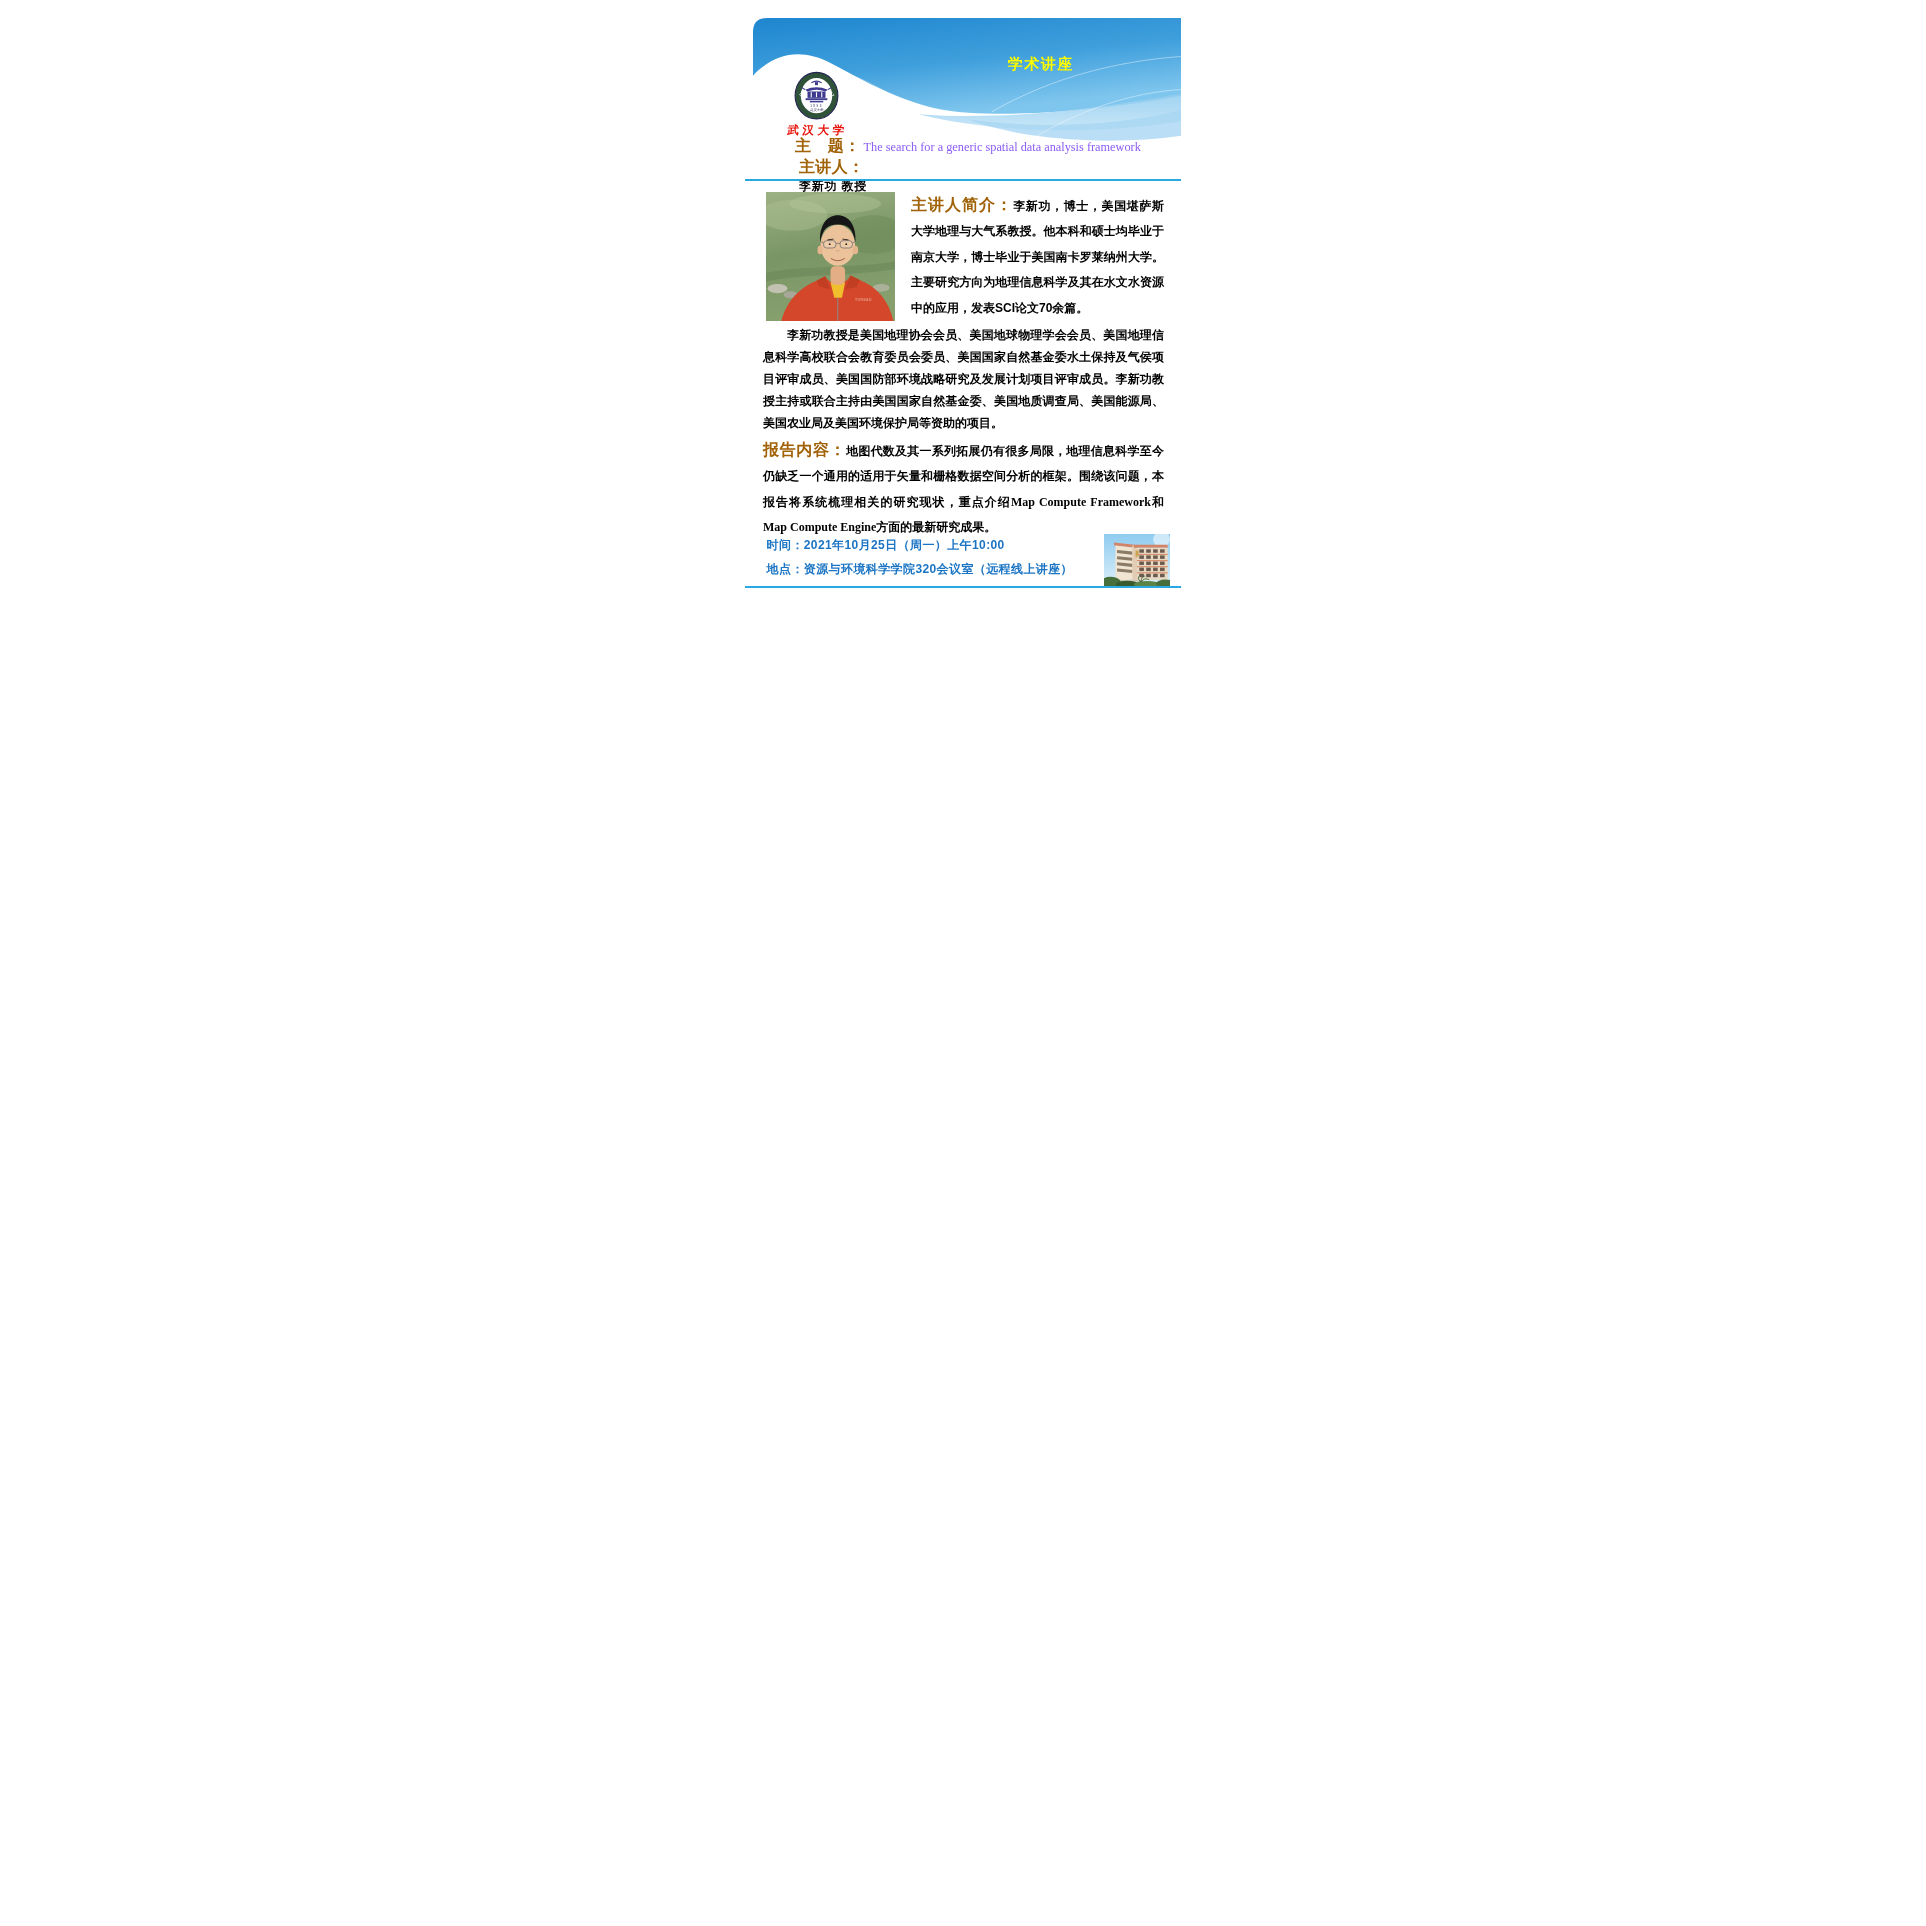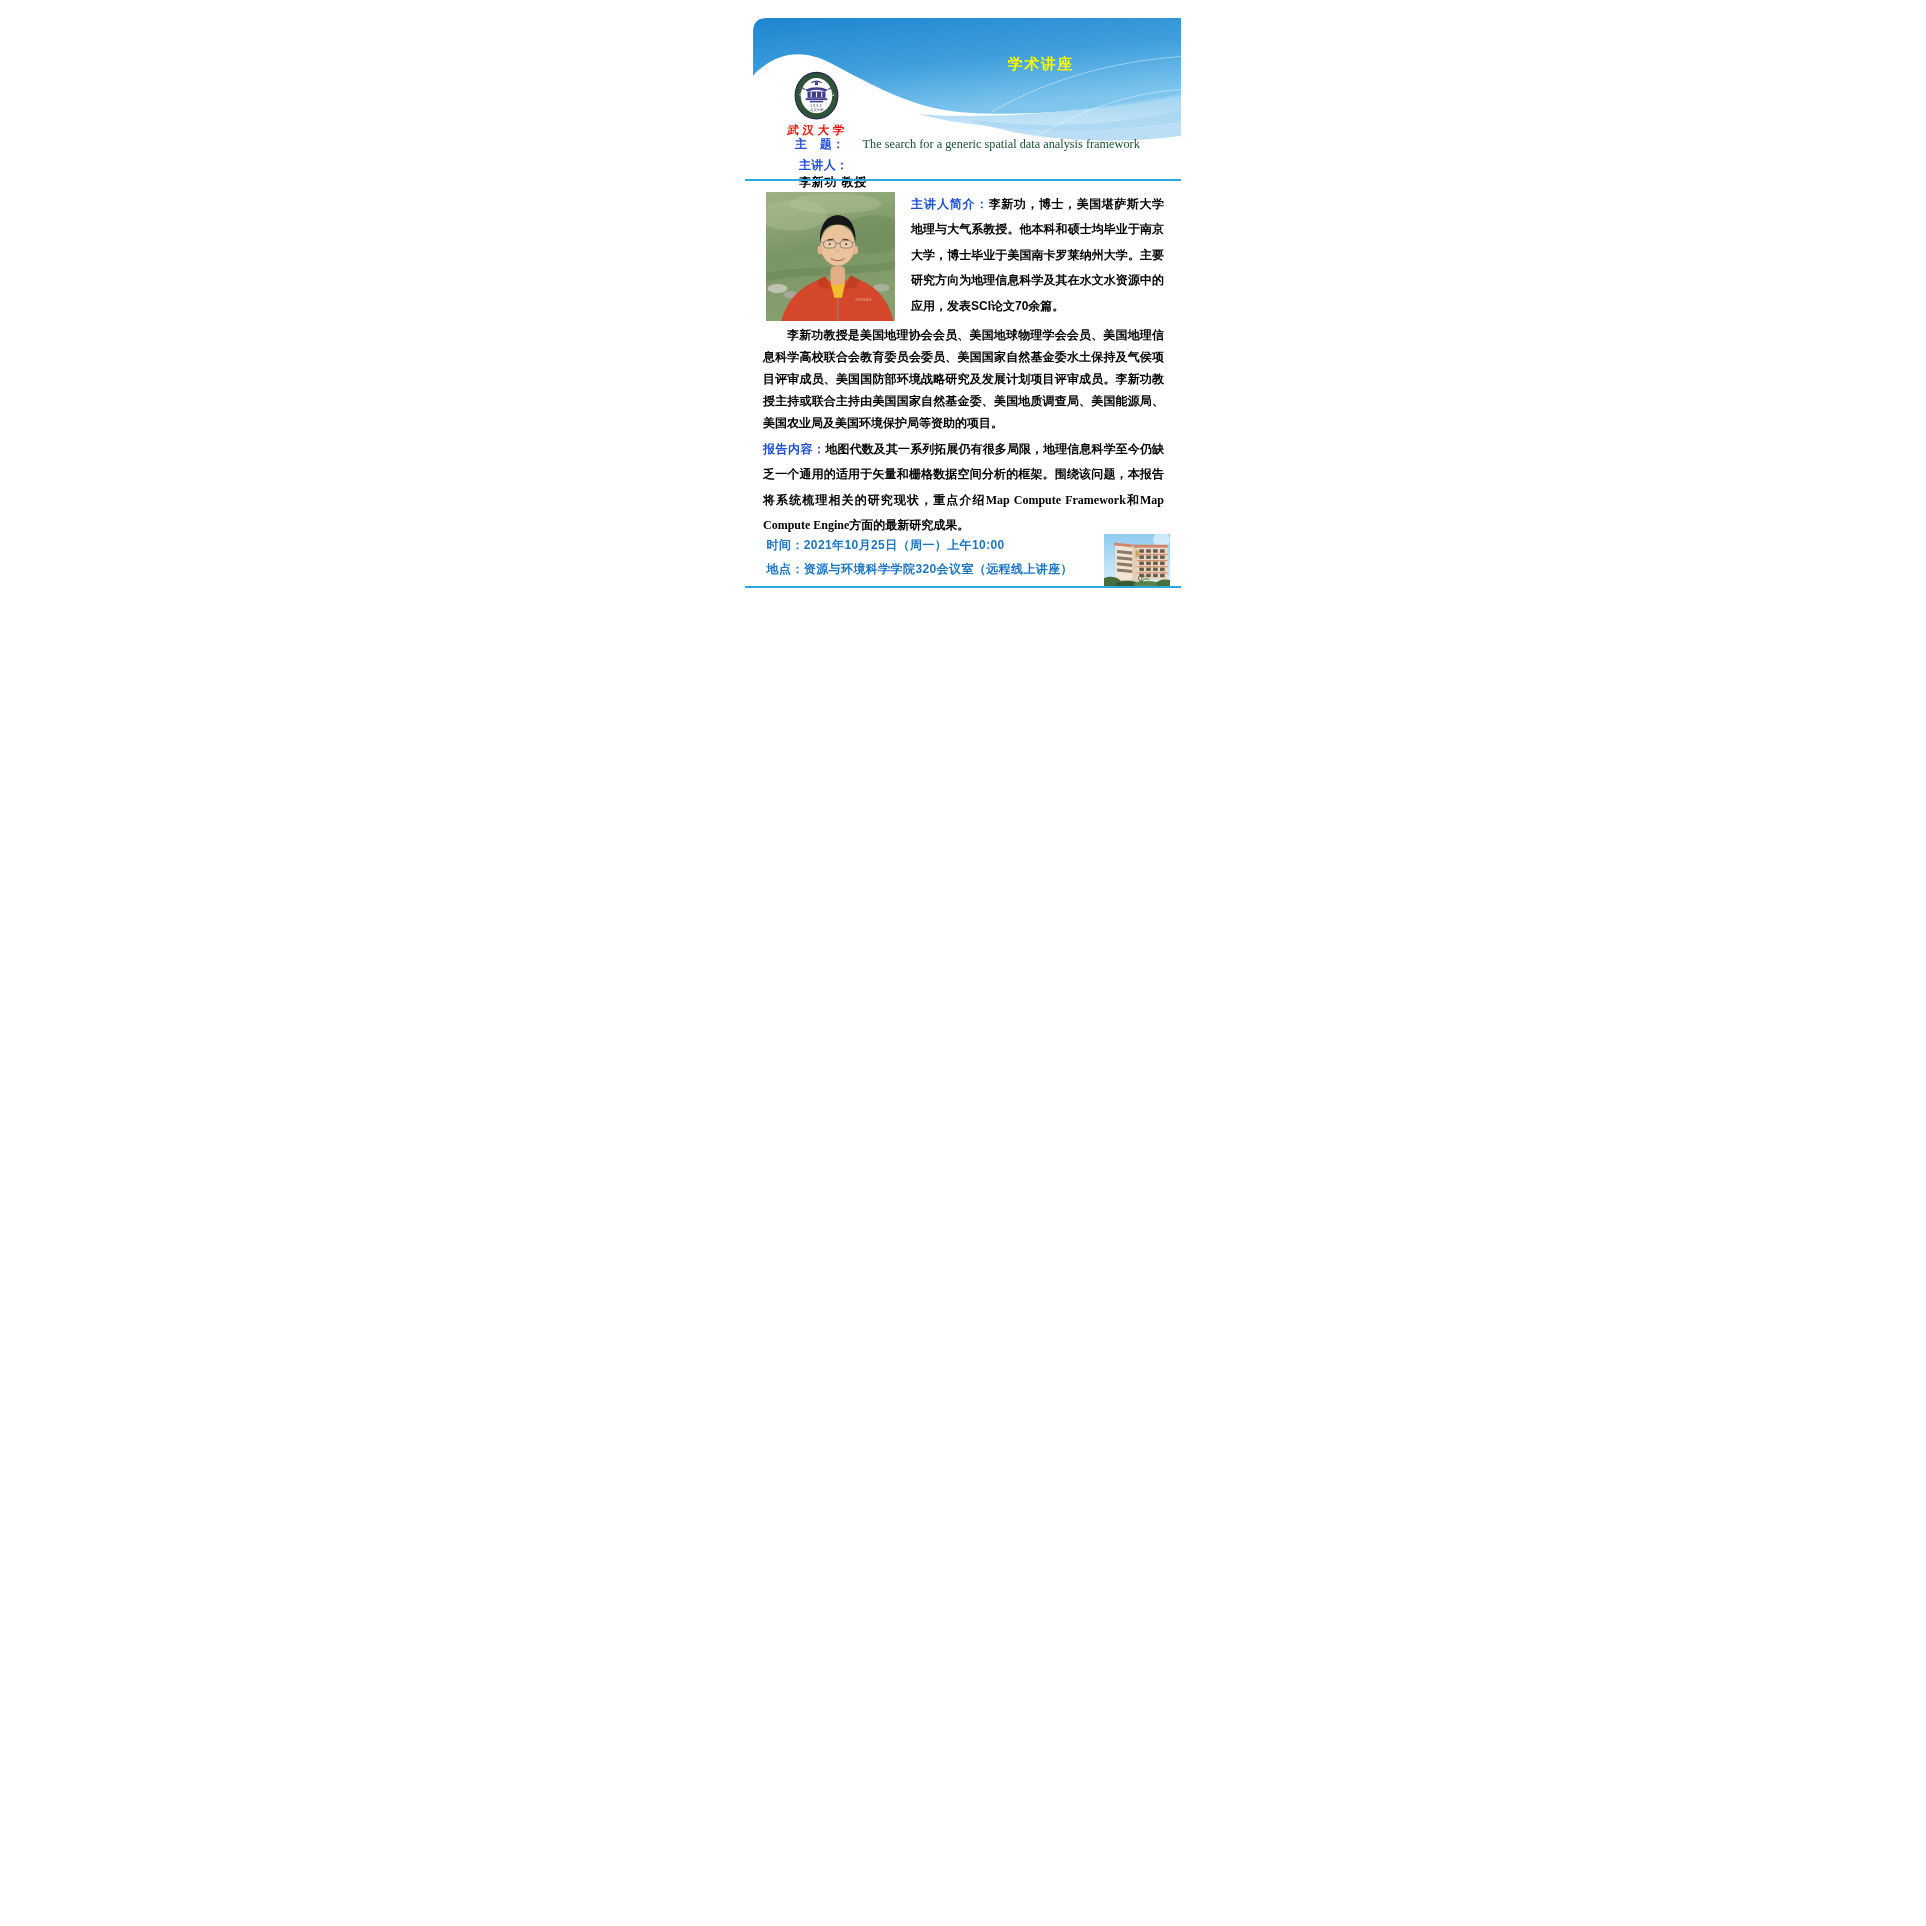--- a/index.html
+++ b/index.html
@@ -24,22 +24,22 @@
     font-size:11.6px;font-weight:800;color:#E8130A;letter-spacing:3.5px;
     transform:skewX(-6deg);
     font-family:"DejaVu Sans",sans-serif;
   }
   
   .topic-row,.speaker-row{
     position:absolute;left:50px;display:flex;align-items:baseline;white-space:nowrap;
   }
   .topic-row{top:136px;}
   .speaker-row{top:157px;flex-direction:column;}
-  .lbl{color:#1d4ed8;font-weight:800;font-size:12px;letter-spacing:0.4px;}
-  .topic-en{font-family:"Liberation Serif","DejaVu Serif",serif;font-size:12.3px;color:#14532d;margin-left:18px;}
+  .lbl{color:#a16207;font-weight:800;font-size:16px;letter-spacing:0.4px;}
+  .topic-en{font-family:"Liberation Serif","DejaVu Serif",serif;font-size:12.3px;color:#8b5cf6;margin-left:3px;}
   .speaker-cn{font-size:12px;font-weight:700;color:#000;margin-left:3.9px;letter-spacing:0.8px;}
   .divider,.bottom-bar{position:absolute;left:0;width:436px;height:2.3px;background:#29A9E1;}
   .divider{top:179px;}
   .bottom-bar{top:586px;}
   
   .bio{position:absolute;left:21px;top:192px;width:398px;display:flex;gap:16px;}
   .portrait{flex:0 0 129px;width:129px;height:129px;overflow:hidden;}
   .portrait svg{width:100%;height:100%;display:block;}
   .bio-text{
     flex:1;font-size:12px;line-height:25.4px;font-weight:700;text-align:justify;color:#000;

